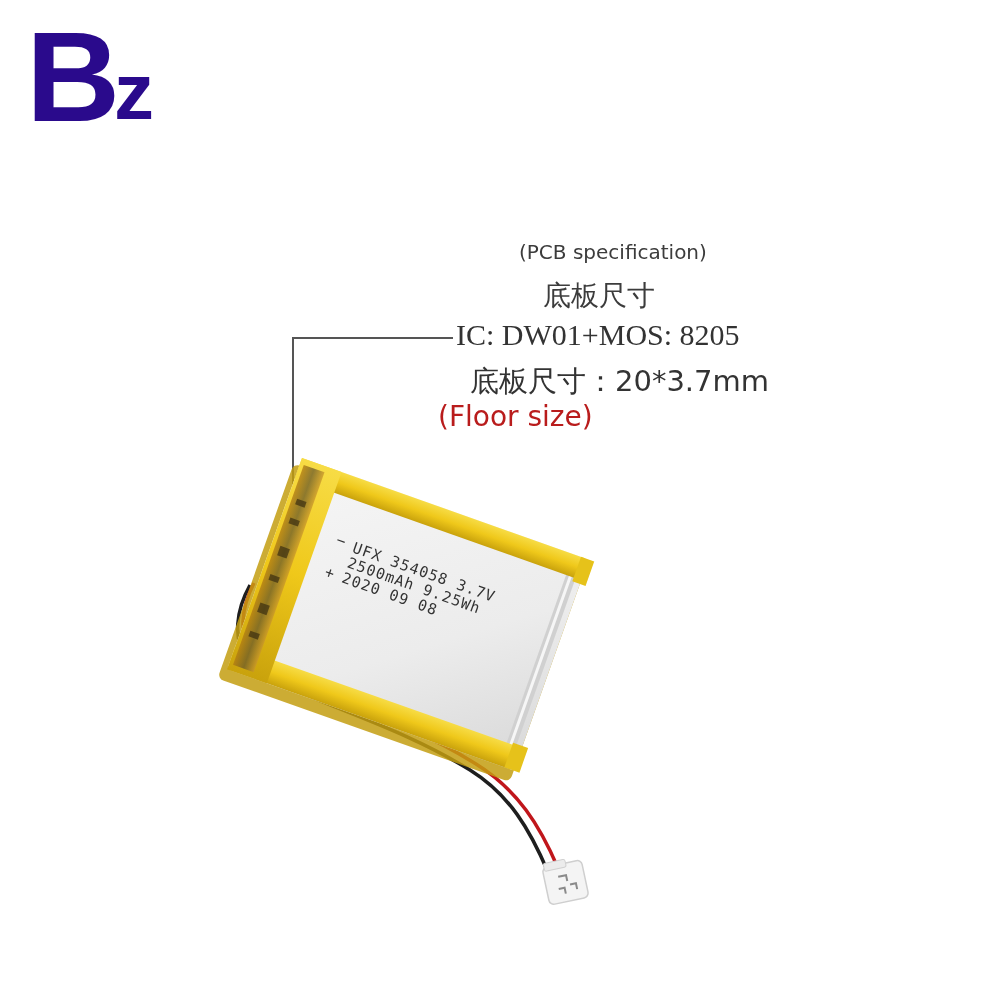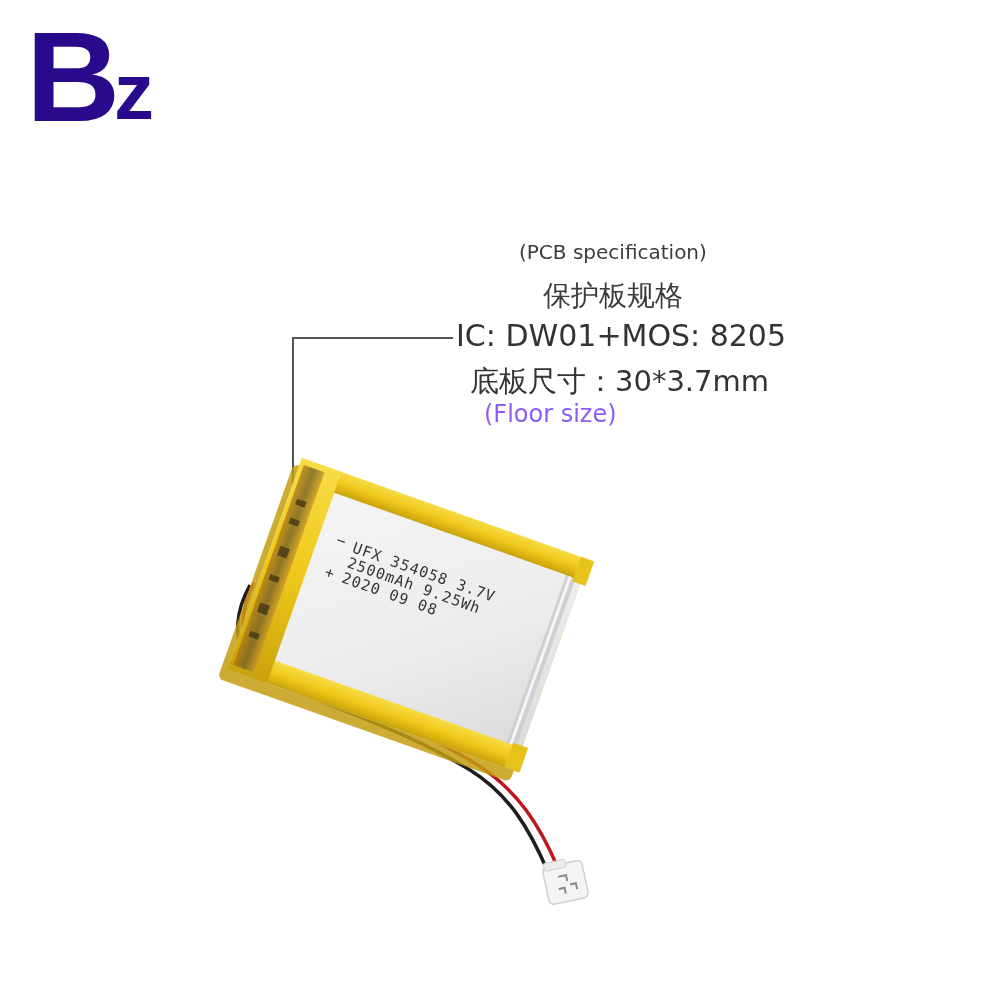--- a/index.html
+++ b/index.html
@@ -8,41 +8,41 @@
   .logo { position:absolute; left:26px; top:22px; height:110px; }
   .logo-b { position:absolute; left:0; top:0; font-family:"Liberation Sans", sans-serif;
             font-weight:bold; font-size:128px; line-height:110px; color:#2a0a8c;
             letter-spacing:-4px; transform:scaleX(1.02); transform-origin:left; }
   .logo-z { position:absolute; left:88px; top:30px; font-family:"Liberation Sans", sans-serif;
             font-weight:bold; font-size:80px; line-height:80px; color:#2a0a8c; }
 
   .spec { position:absolute; color:#3c3c3c; white-space:nowrap; }
   .spec-title-en { left:519px; top:240px; font-size:20px; }
   .spec-title-zh { left:543px; top:277px; font-size:28px; }
-  .spec-ic { left:456px; top:318px; font-size:30px; color:#333; }
+  .spec-ic { left:456px; top:318px; font-size:30px; color:#333;font-family:Liberation Serif, serif; }
   .spec-floor-zh { left:470px; top:362px; font-size:29px; color:#333; }
-  .spec-floor-en { left:484px; top:400px; font-size:24px; color:#8b5cf6; }
+  .spec-floor-en { left:438px; top:400px; font-size:28px; color:#b91c1c; }
 
   .callout-h { position:absolute; left:293px; top:337px; width:160px; height:2px; background:#555; }
   .callout-v { position:absolute; left:292px; top:337px; width:2px; height:162px; background:#555; }
 
   svg.photo { position:absolute; left:0; top:0; }
 </style>
 </head>
 <body>
 
 <div class="logo">
   <span class="logo-b">B</span>
   <span class="logo-z">z</span>
 </div>
 
 <div class="spec spec-title-en">(PCB specification)</div>
-<div class="spec spec-title-zh">保护板规格</div>
+<div class="spec spec-title-zh">底板尺寸</div>
 <div class="spec spec-ic">IC: DW01+MOS: 8205</div>
-<div class="spec spec-floor-zh">底板尺寸：30*3.7mm</div>
+<div class="spec spec-floor-zh">底板尺寸：20*3.7mm</div>
 <div class="spec spec-floor-en">(Floor size)</div>
 
 <div class="callout-h"></div>
 <div class="callout-v"></div>
 
 <svg class="photo" width="1000" height="1000" viewBox="0 0 1000 1000">
   <defs>
     <linearGradient id="tape" x1="0" y1="0" x2="0" y2="1">
       <stop offset="0" stop-color="#f7dc45"></stop>
       <stop offset="0.5" stop-color="#efc81a"></stop>

